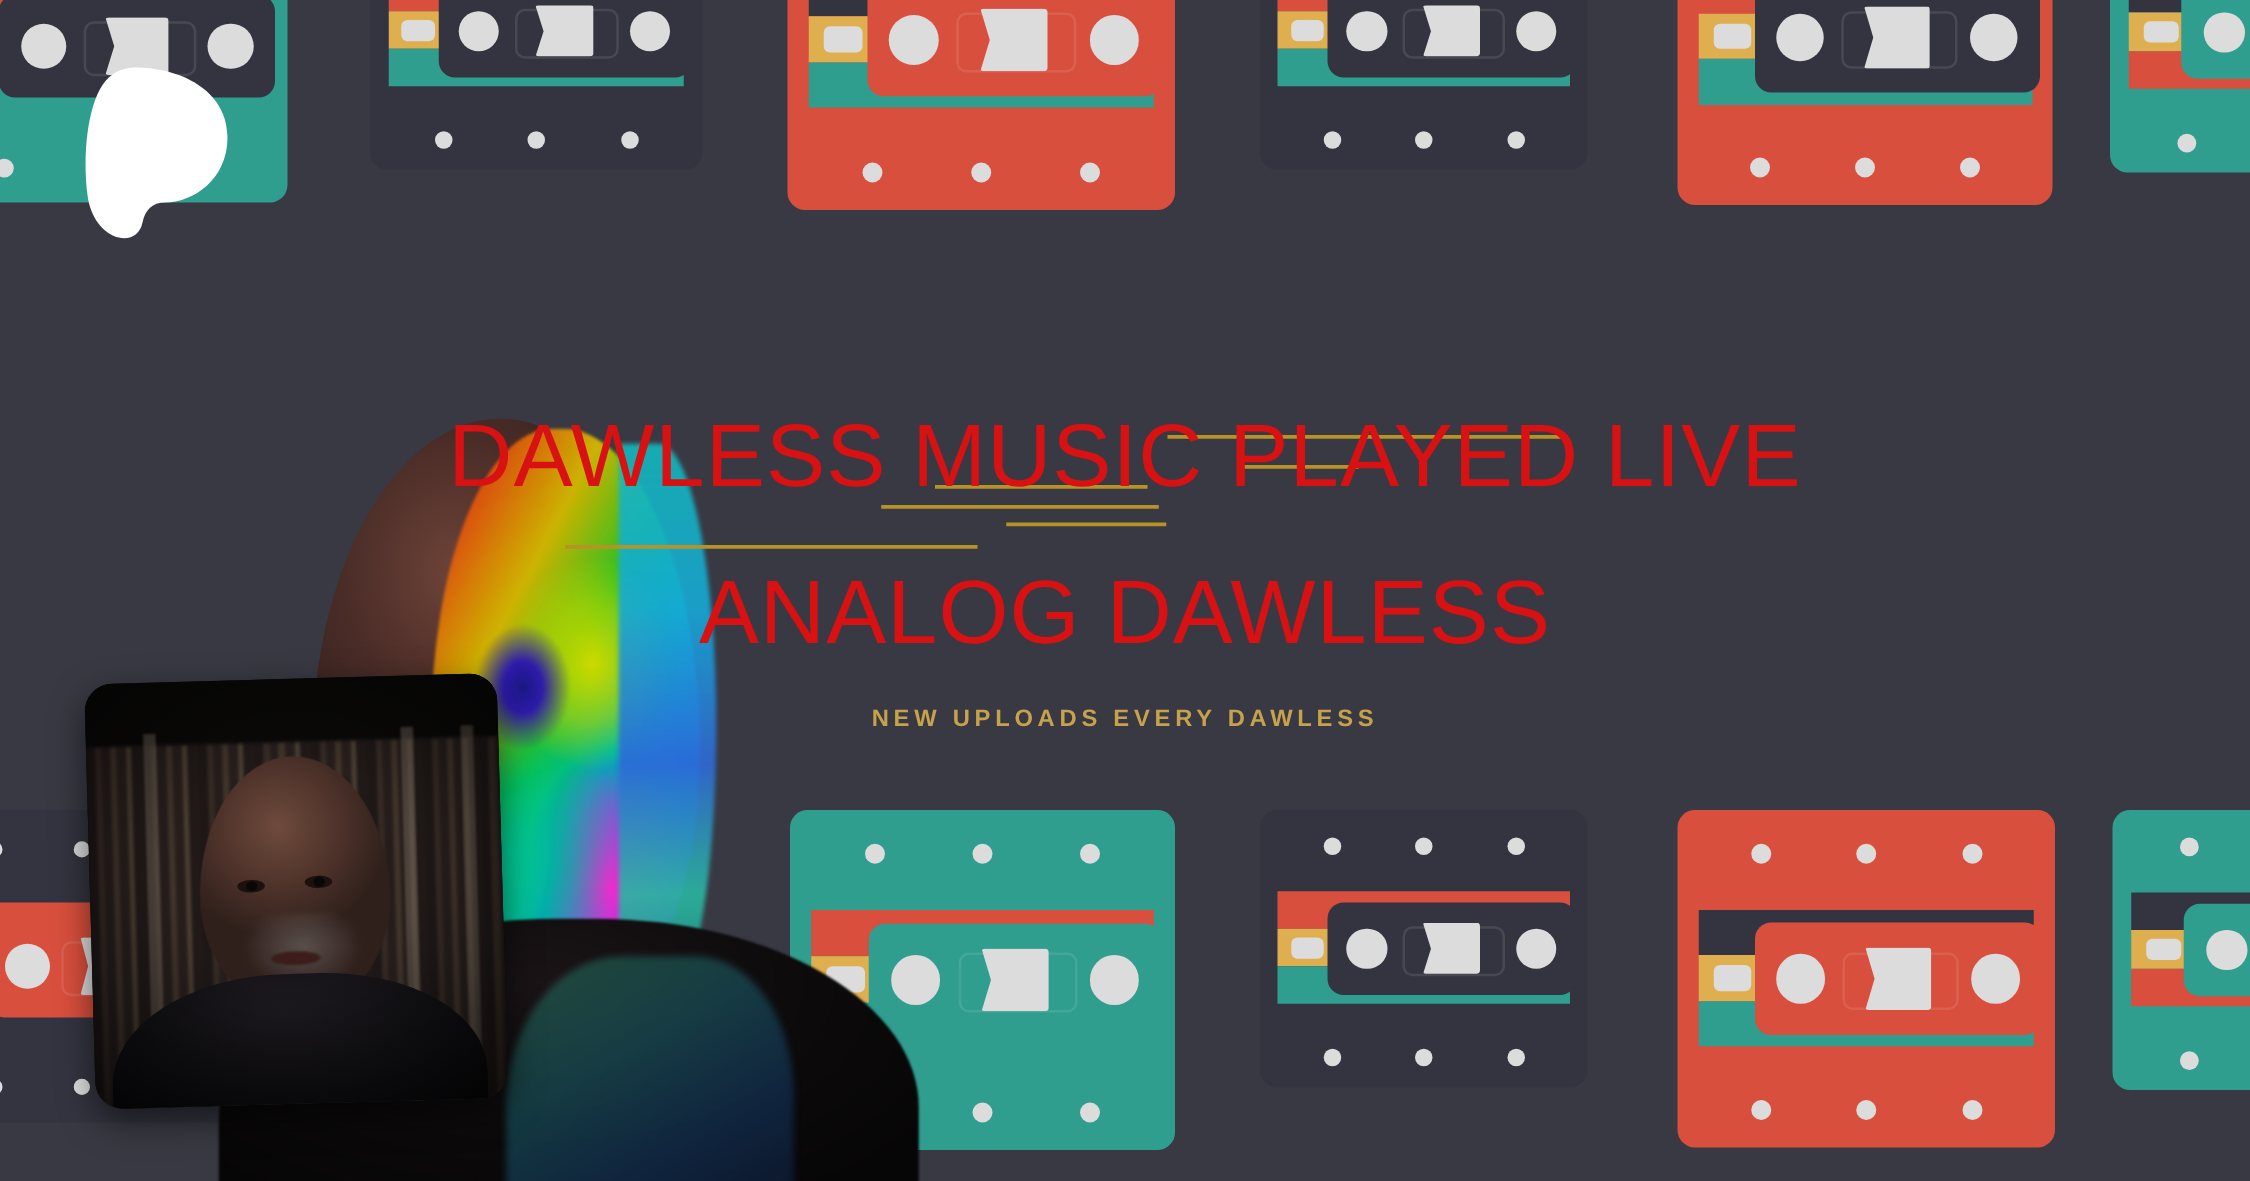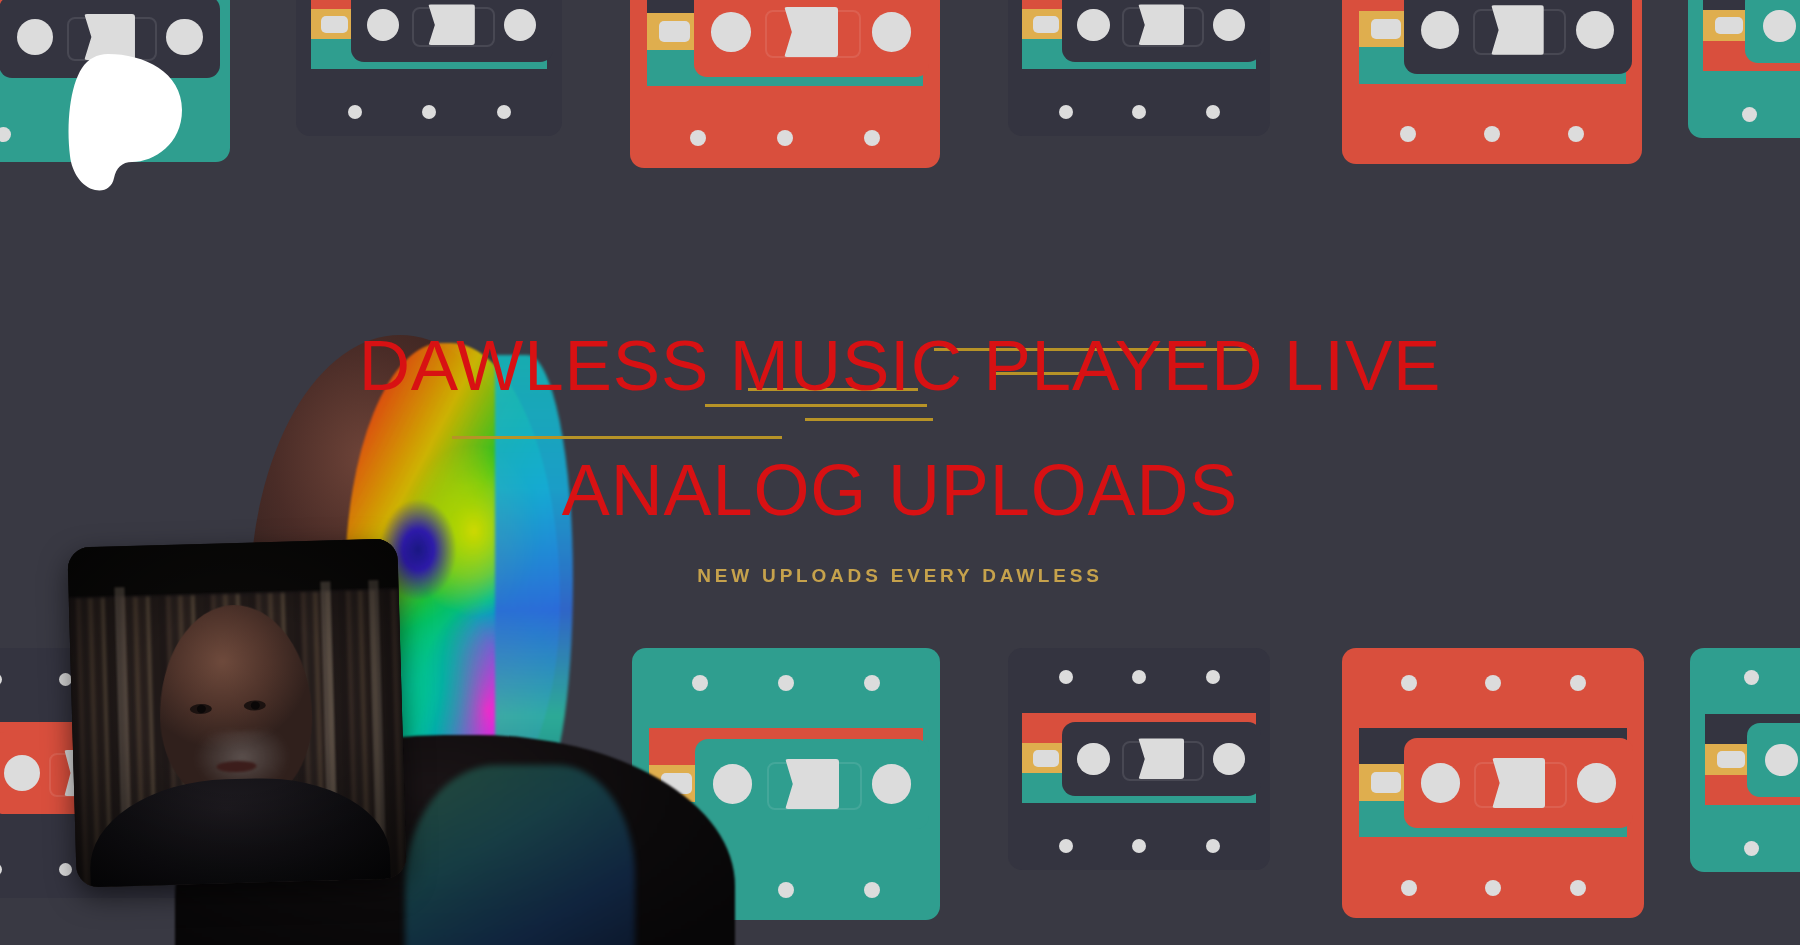--- a/index.html
+++ b/index.html
@@ -349,17 +349,17 @@
       <div class="gold-line" style="left: 990px; top: 372px; width: 97px;"></div>
       <div class="gold-line" style="left: 934px; top: 348px; width: 320px;"></div>
       <div class="gold-line" style="left: 748px; top: 388px; width: 170px;"></div>
       <div class="gold-line" style="left: 705px; top: 404px; width: 222px;"></div>
       <div class="gold-line" style="left: 805px; top: 418px; width: 128px;"></div>
       <div class="gold-line" style="left: 452px; top: 436px; width: 330px;"></div>
     </div>
 
   <div id="headline">
     <div class="title-line" id="title-1">DAWLESS MUSIC PLAYED LIVE</div>
-    <div class="title-line" id="title-2">ANALOG UPLOADS</div>
+    <div class="title-line" id="title-2">ANALOG DAWLESS</div>
     <div id="subtitle">NEW UPLOADS EVERY DAWLESS</div>
   </div>
 
 </div>
 
 </body></html>

